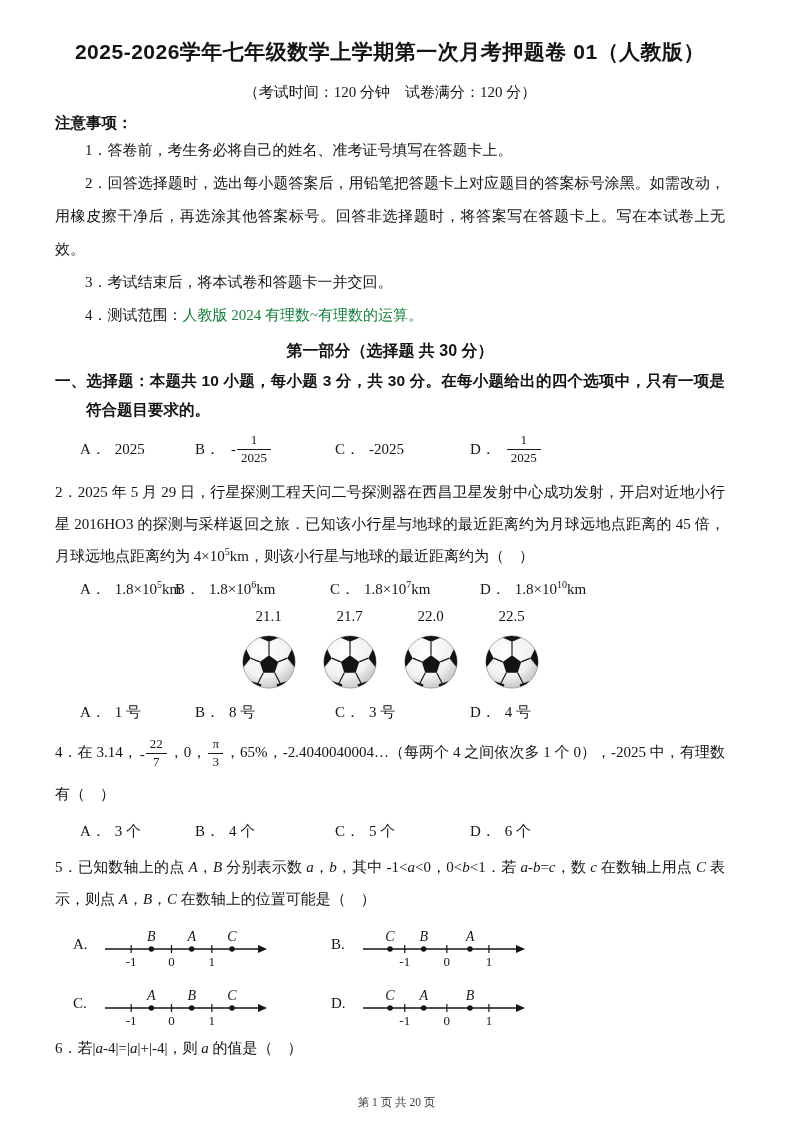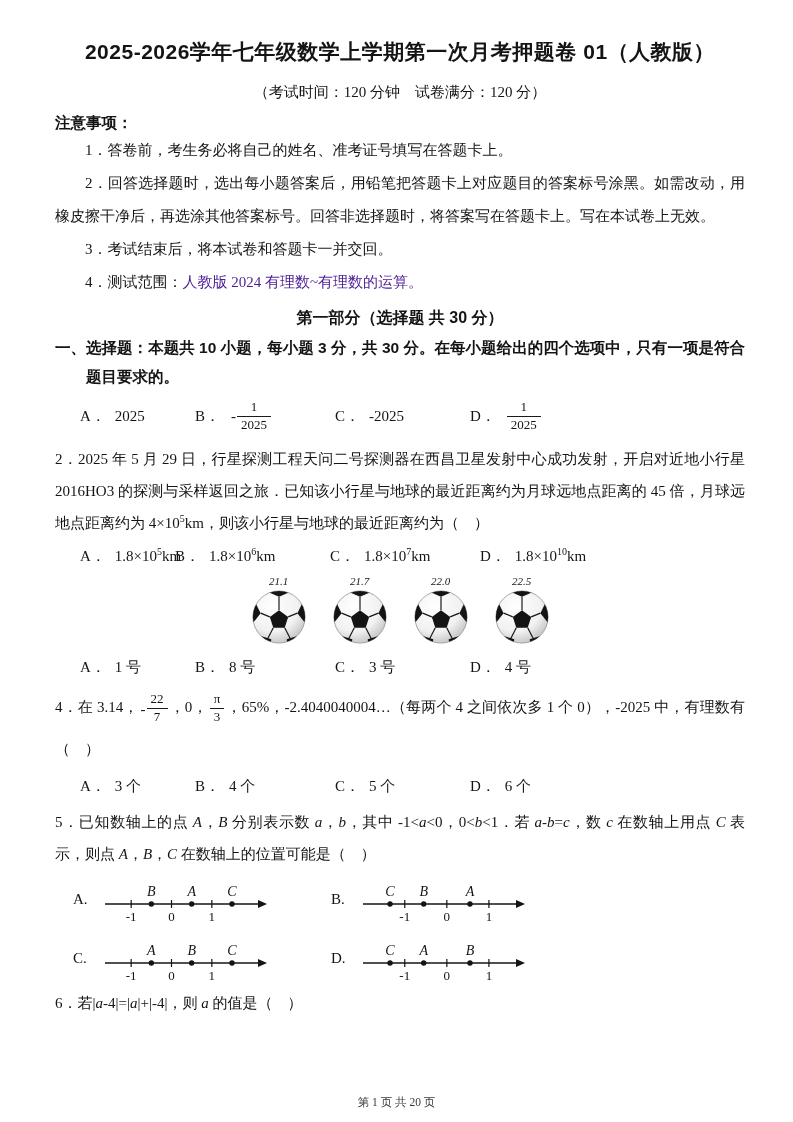--- a/index.html
+++ b/index.html
@@ -1,39 +1,39 @@
 <!DOCTYPE html>
 <html><head>
 <meta charset="utf-8">
 <style>
   html,body{margin:0;padding:0;background:#ffffff;}
   .page{
     position:relative;
     width:793px;height:1122px;
     margin:0 auto;
     box-sizing:border-box;
-    padding:34px 48px 0 55px;
+    padding:34px 68px 0 55px;
     background:#fff;
     overflow:hidden;
     font-family:"Liberation Serif","DejaVu Serif",serif;
     color:#141414;
     font-size:15px;
   }
   .title{
     font-family:"Liberation Sans","DejaVu Sans",sans-serif;
     font-weight:700;font-size:21px;text-align:center;
     margin-top:4px;letter-spacing:.5px;
   }
   .subtitle{text-align:center;font-size:15px;margin-top:17px;}
   .notice-heading{
     font-family:"Liberation Sans","DejaVu Sans",sans-serif;
     font-weight:700;font-size:15.5px;margin-top:11px;
   }
   p.notice{margin:0;line-height:33px;text-indent:2em;text-align:justify;}
-  .red{color:#4c1d95;}
+  .red{color:#15803d;}
   .part-heading{
     font-family:"Liberation Sans","DejaVu Sans",sans-serif;
     font-weight:700;font-size:16px;text-align:center;margin-top:9px;
   }
   .section-intro{
     font-family:"Liberation Sans","DejaVu Sans",sans-serif;
     font-weight:700;font-size:15.5px;line-height:29px;
     margin:4px 0 0;padding-left:2em;text-indent:-2em;text-align:justify;
   }
   .stem{margin:3px 0 0;line-height:32px;text-align:justify;}
@@ -48,21 +48,21 @@
   .opts.tall{min-height:48px;}
   .opt{display:inline-flex;align-items:center;white-space:nowrap;}
   .olb{margin-right:9px;}
   .frac{display:inline-flex;align-items:center;vertical-align:middle;margin:0 2px;}
   .frac .s{margin-right:1px;}
   .fr{display:inline-block;text-align:center;font-size:13px;line-height:1.15;}
   .fr .n{display:block;padding:0 4px 1px;border-bottom:1px solid #1a1a1a;}
   .fr .d{display:block;padding:1px 4px 0;}
   .balls{display:flex;justify-content:center;gap:23px;margin:2px 0 0;}
   .ball-fig{text-align:center;}
-  .ball-label{font-size:11px;margin-bottom:1px;font-style:italic;}
+  .ball-label{font-size:15px;margin-bottom:8px;}
   .nl-grid{
     display:grid;grid-template-columns:258px 1fr;
     row-gap:9px;padding-left:18px;margin-top:5px;
   }
   .nl-opt{display:flex;align-items:center;}
   .nl-lb{width:28px;font-size:15px;}
   .watermark{
     position:absolute;left:0;right:0;top:1060px;z-index:2;
     text-align:center;
     font-family:"Liberation Sans","DejaVu Sans",sans-serif;

